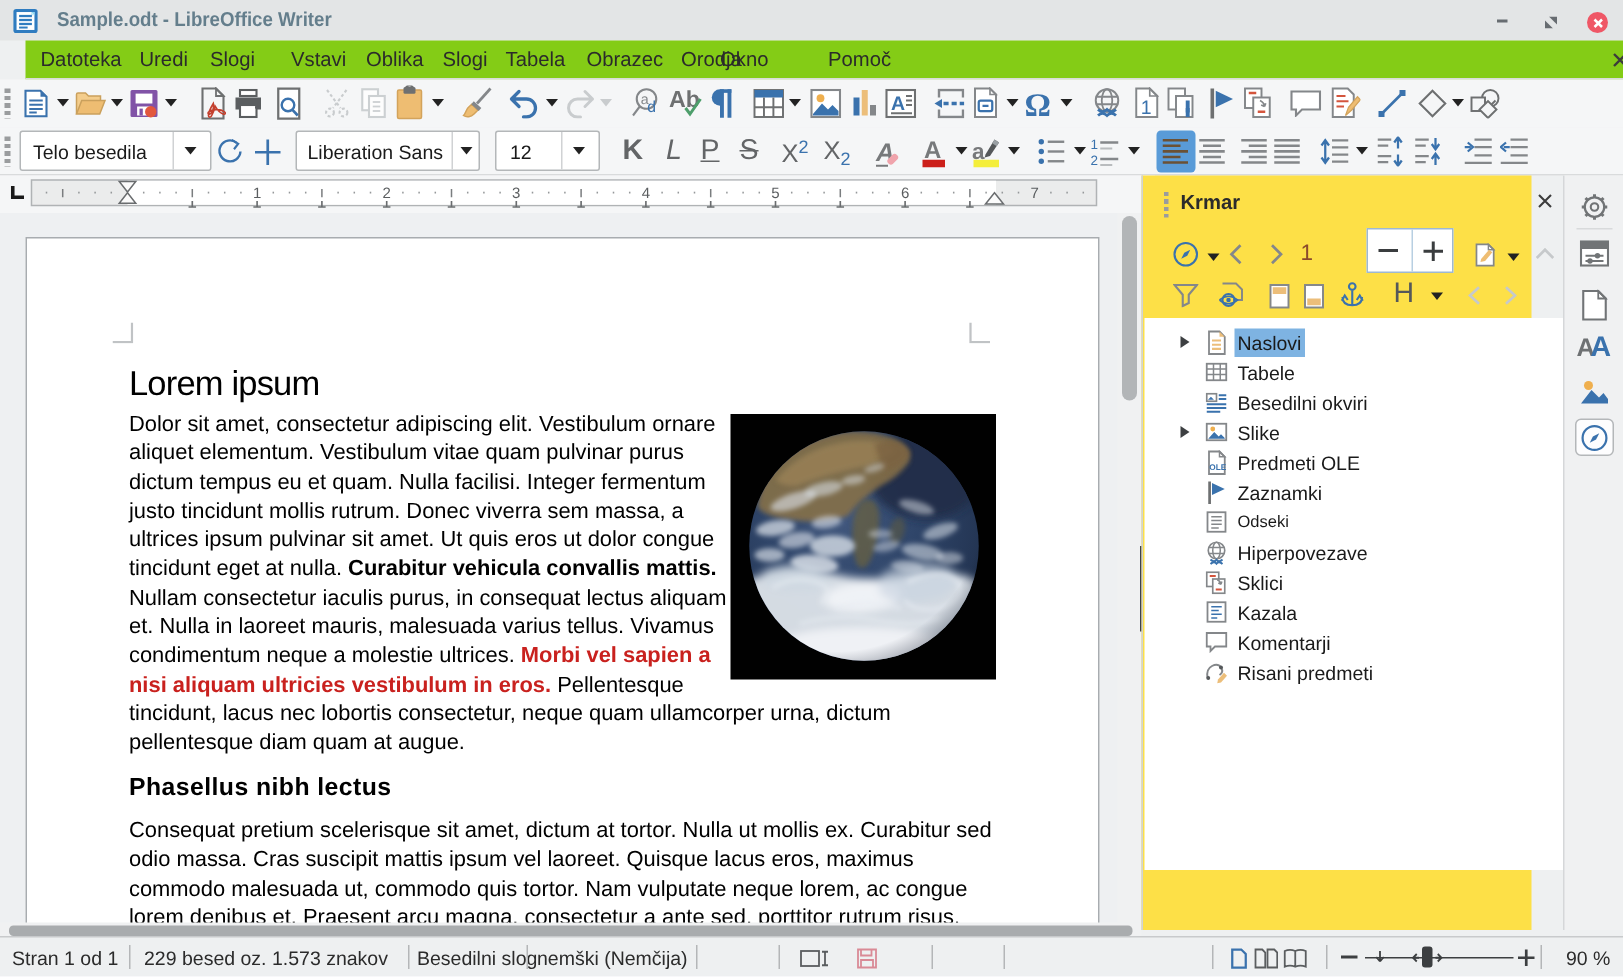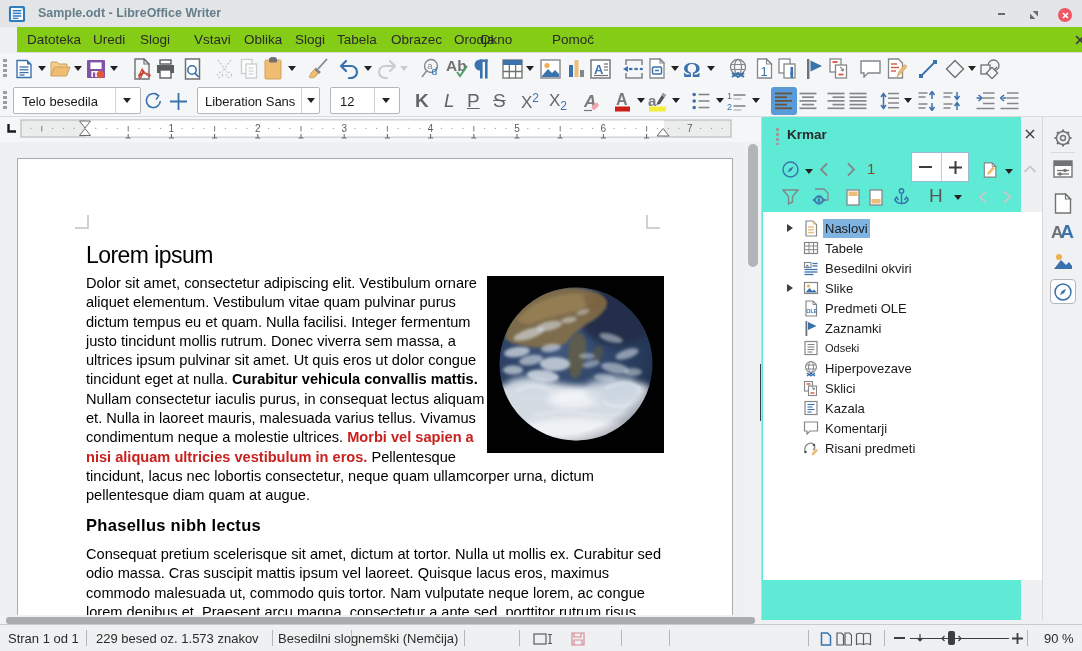--- a/index.html
+++ b/index.html
@@ -17,21 +17,21 @@
 #tb2 { position:absolute; left:0; top:85px; width:1082px; height:32px; background:#f5f6f7; border-bottom:1px solid #d9dbdc; }
 .icon { position:absolute; }
 .caret { position:absolute; width:0; height:0; border-left:4px solid transparent; border-right:4px solid transparent; border-top:5px solid #222; }
 .dots { position:absolute; width:4px; background-image:repeating-linear-gradient(to bottom,#9a9c9e 0 3px,transparent 3px 5px); }
 
 #ruler { position:absolute; left:0; top:117px; width:770px; height:25px; background:#f5f6f7; }
 
 #docarea { position:absolute; left:0; top:142px; width:761px; height:483px; background:#eef0f2; overflow:hidden; }
 #page { position:absolute; left:17px; top:16px; width:716px; height:700px; background:#fff; border:1px solid #a8acb0; }
 
-#nav { position:absolute; left:761px; top:117px; width:260px; height:503px; background:#5eead4; border-left:1px solid #d0d2d4; }
+#nav { position:absolute; left:761px; top:117px; width:260px; height:503px; background:#fde047; border-left:1px solid #d0d2d4; }
 #tabstrip { position:absolute; left:1042px; top:117px; width:40px; height:503px; background:#f0f1f2; border-left:1px solid #d5d7d9; }
 
 #statusbar { position:absolute; left:0; top:624px; width:1082px; height:27px; background:#eef0f1; border-top:1px solid #c8cacc; font-size:13px; color:#2b2b2b; }
 .sb-sep { position:absolute; top:5px; width:1px; height:16px; background:#b4b6b8; }
 svg { display:block; }
 </style>
 </head>
 <body>
 <div id="app">
 <div id="titlebar">

